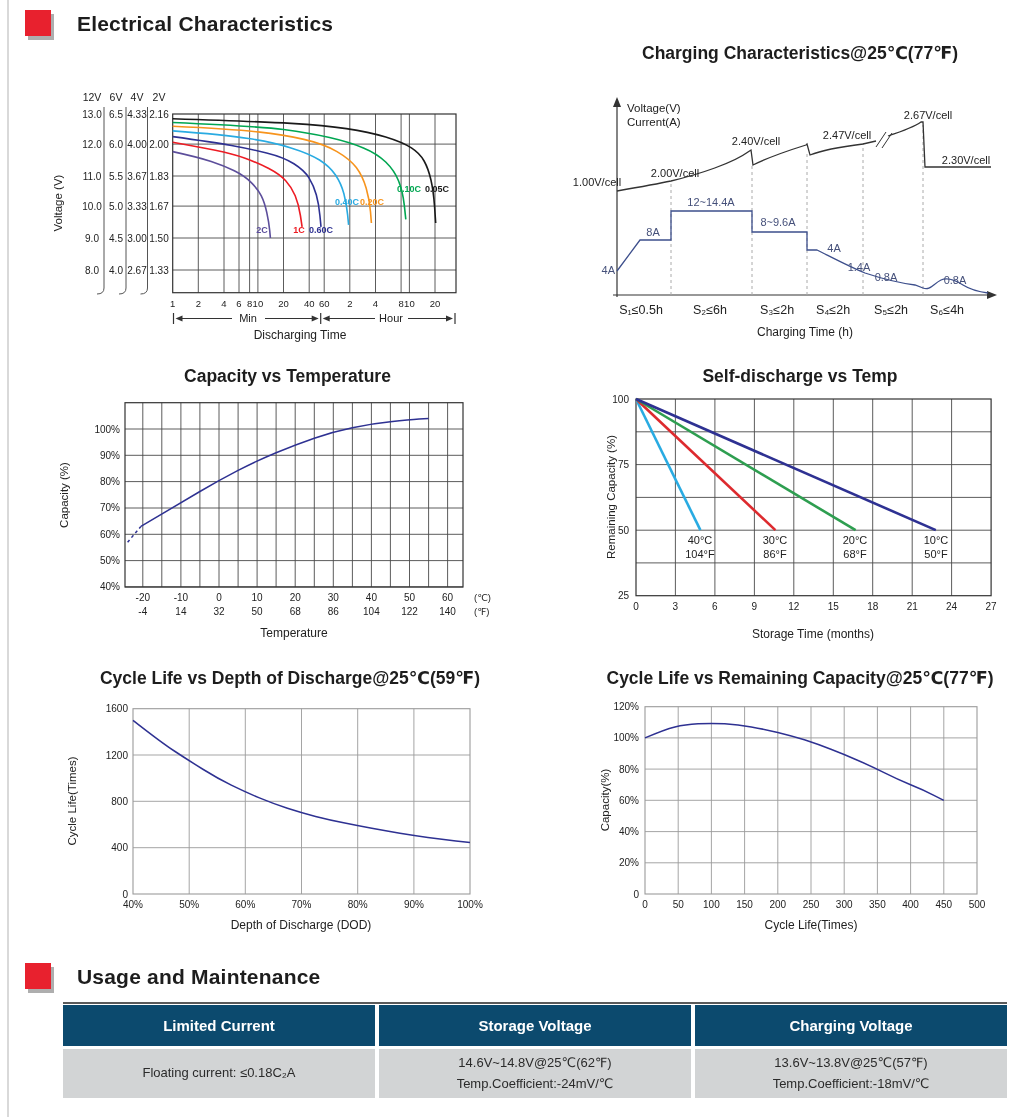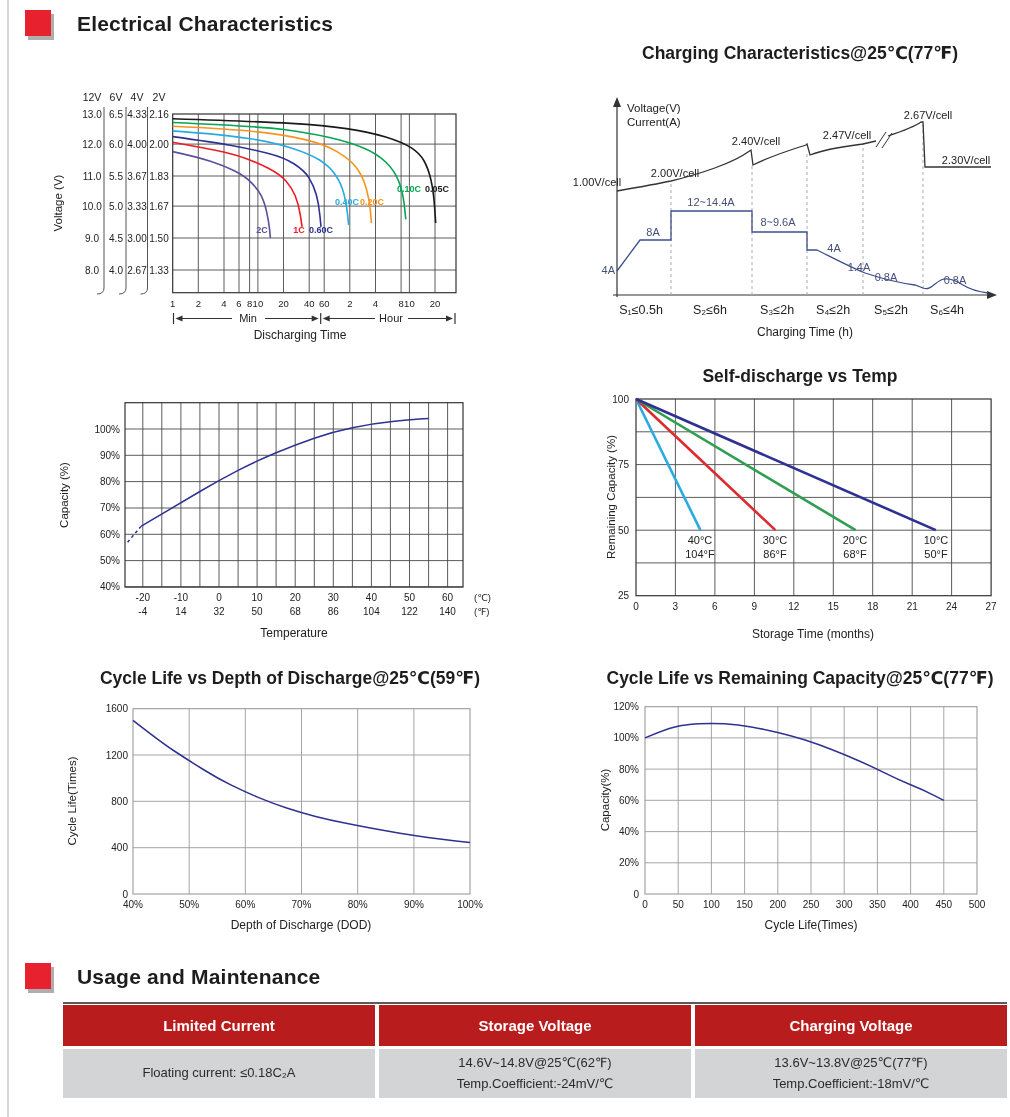--- a/index.html
+++ b/index.html
@@ -8,21 +8,21 @@
   .left-rule{position:absolute;left:7px;top:0;width:2px;height:1117px;background:#d9d9d9;}
   .section-header{position:absolute;display:flex;align-items:flex-end;gap:26px;}
   .red-square{width:26px;height:26px;background:#e8212e;box-shadow:3px 4px 0 #aeaeae;flex:0 0 auto;}
   .section-title{font-size:21px;font-weight:bold;color:#1d1d1d;letter-spacing:.2px;}
   .chart-title{position:absolute;font-size:17.5px;font-weight:bold;color:#1d1d1d;text-align:center;}
   svg{position:absolute;display:block;}
   svg text{font-family:"Liberation Sans","DejaVu Sans",sans-serif;}
   
   .um-table{position:absolute;left:63px;top:1002px;width:944px;display:flex;gap:4px;border-top:2px solid #5a5a5a;padding-top:1px;}
   .um-col{flex:1;display:flex;flex-direction:column;gap:3px;}
-  .um-head{height:41px;background:#b91c1c;color:#fff;font-weight:bold;font-size:15px;
+  .um-head{height:41px;background:#0c4a6e;color:#fff;font-weight:bold;font-size:15px;
            display:flex;align-items:center;justify-content:center;}
   .um-body{height:49px;background:#d2d4d5;color:#2b2b2b;font-size:13px;line-height:1.55;
            display:flex;flex-direction:column;align-items:center;justify-content:center;text-align:center;}
 </style>
 </head>
 <body>
 
 <div class="page">
   <div class="left-rule"></div>
 
@@ -170,20 +170,21 @@
       <text x="110" y="189" font-size="11" fill="#45507a" text-anchor="end">4A</text>
       <text x="148" y="151" font-size="11" fill="#45507a" text-anchor="middle">8A</text>
       <text x="206" y="121" font-size="11" fill="#45507a" text-anchor="middle">12~14.4A</text>
       <text x="273" y="141" font-size="11" fill="#45507a" text-anchor="middle">8~9.6A</text>
       <text x="329" y="167" font-size="11" fill="#45507a" text-anchor="middle">4A</text>
       <text x="354" y="186" font-size="11" fill="#45507a" text-anchor="middle">1.4A</text>
       <text x="381" y="196" font-size="11" fill="#45507a" text-anchor="middle">0.8A</text>
       <text x="450" y="199" font-size="11" fill="#45507a" text-anchor="middle">0.8A</text>
     </svg>
 
+  <div class="chart-title" style="left:75px;top:366px;width:425px;">Capacity vs Temperature</div>
   <div class="chart-title" style="left:590px;top:366px;width:420px;">Self-discharge vs Temp</div>
   <svg id="chart-cap-temp" style="left:0;top:360px;" width="505" height="292" viewBox="0 0 505 292">
       <g>
         <line x1="142.8" y1="42.7" x2="142.8" y2="227" stroke="#4a4a4a" stroke-width="0.9"></line>
         <line x1="161.8" y1="42.7" x2="161.8" y2="227" stroke="#4a4a4a" stroke-width="0.9"></line>
         <line x1="180.9" y1="42.7" x2="180.9" y2="227" stroke="#4a4a4a" stroke-width="0.9"></line>
         <line x1="199.9" y1="42.7" x2="199.9" y2="227" stroke="#4a4a4a" stroke-width="0.9"></line>
         <line x1="219.0" y1="42.7" x2="219.0" y2="227" stroke="#4a4a4a" stroke-width="0.9"></line>
         <line x1="238.1" y1="42.7" x2="238.1" y2="227" stroke="#4a4a4a" stroke-width="0.9"></line>
         <line x1="257.1" y1="42.7" x2="257.1" y2="227" stroke="#4a4a4a" stroke-width="0.9"></line>
@@ -371,18 +372,18 @@
     <div class="um-col">
       <div class="um-head">Storage Voltage</div>
       <div class="um-body">
         <div>14.6V~14.8V@25℃(62℉)</div>
         <div>Temp.Coefficient:-24mV/℃</div>
       </div>
     </div>
     <div class="um-col">
       <div class="um-head">Charging Voltage</div>
       <div class="um-body">
-        <div>13.6V~13.8V@25℃(77℉)</div>
+        <div>13.6V~13.8V@25℃(57℉)</div>
         <div>Temp.Coefficient:-18mV/℃</div>
       </div>
     </div>
   </div>
 </div>
 
 </body></html>

